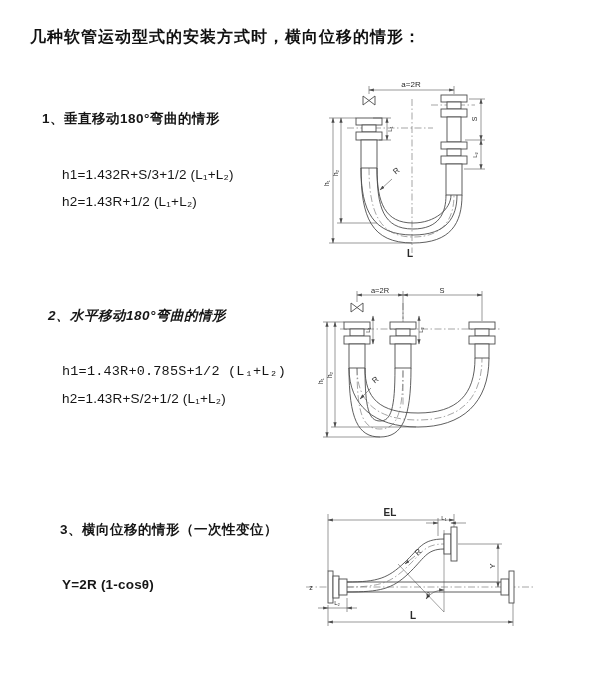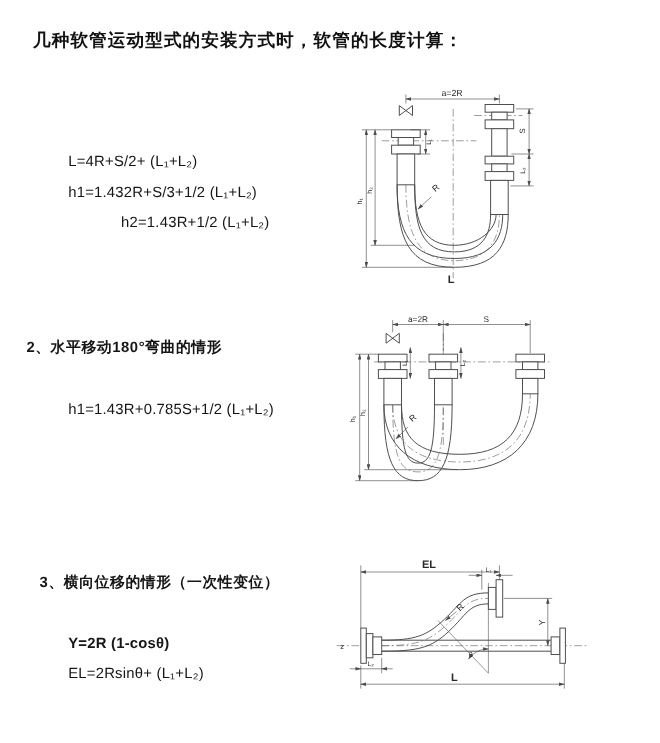--- a/index.html
+++ b/index.html
@@ -15,32 +15,32 @@
   .thin{stroke:#555;stroke-width:.55;fill:none;}
   .dim{stroke:#555;stroke-width:.6;fill:none;}
   .cl{stroke:#6a6a6a;stroke-width:.6;fill:none;stroke-dasharray:7 2.5 1.5 2.5;}
   .fl{fill:#ffffff;stroke:#4d4d4d;stroke-width:.9;}
 </style>
 </head>
 <body>
 
 <div class="page">
 
-  <div class="abs doc-title" style="left:30px;top:27px;">几种软管运动型式的安装方式时，软管的长度计算：</div>
-
-  <div class="abs formula" style="left:62px;top:139px;">L=4R+S/2+ (L₁+L₂)</div>
+  <div class="abs doc-title" style="left:30px;top:27px;">几种软管运动型式的安装方式时，横向位移的情形：</div>
+
+  <div class="abs sec-heading" style="left:42px;top:110px;">1、垂直移动180°弯曲的情形</div>
   <div class="abs formula" style="left:62px;top:167px;">h1=1.432R+S/3+1/2 (L₁+L₂)</div>
-  <div class="abs formula" style="left:62px;top:194px;margin-left:48px;">h2=1.43R+1/2 (L₁+L₂)</div>
-
-  <div class="abs sec-heading" style="left:24px;top:307px;">2、水平移动180°弯曲的情形</div>
-  <div class="abs formula" style="left:62px;top:364px;">h1=1.43R+0.785S+1/2 (L₁+L₂)</div>
-
-  <div class="abs sec-heading" style="left:36px;top:521px;">3、横向位移的情形（一次性变位）</div>
+  <div class="abs formula" style="left:62px;top:194px;">h2=1.43R+1/2 (L₁+L₂)</div>
+
+  <div class="abs sec-heading" style="left:48px;top:307px;font-style:italic;">2、水平移动180°弯曲的情形</div>
+  <div class="abs formula" style="left:62px;top:364px;font-family:Liberation Mono, monospace;">h1=1.43R+0.785S+1/2 (L₁+L₂)</div>
+  <div class="abs formula" style="left:62px;top:391px;">h2=1.43R+S/2+1/2 (L₁+L₂)</div>
+
+  <div class="abs sec-heading" style="left:60px;top:521px;">3、横向位移的情形（一次性变位）</div>
   <div class="abs formula" style="left:62px;top:577px;font-weight:bold;">Y=2R (1-cosθ)</div>
-  <div class="abs formula" style="left:62px;top:604px;">EL=2Rsinθ+ (L₁+L₂)</div>
 
   <svg style="left:313px;top:77px;" width="272" height="186" viewBox="0 0 272 186">
     <defs>
       <marker id="arA" viewBox="0 0 10 6" refX="9" refY="3" markerWidth="9" markerHeight="5.4" orient="auto-start-reverse">
         <path d="M0,0 L10,3 L0,6 Z" fill="#4d4d4d"></path>
       </marker>
       <pattern id="brA" width="5" height="5" patternUnits="userSpaceOnUse">
         <path d="M0,5 L5,0 M0,0 L5,5" stroke="#8a8a8a" stroke-width="0.5"></path>
       </pattern>
     </defs>

